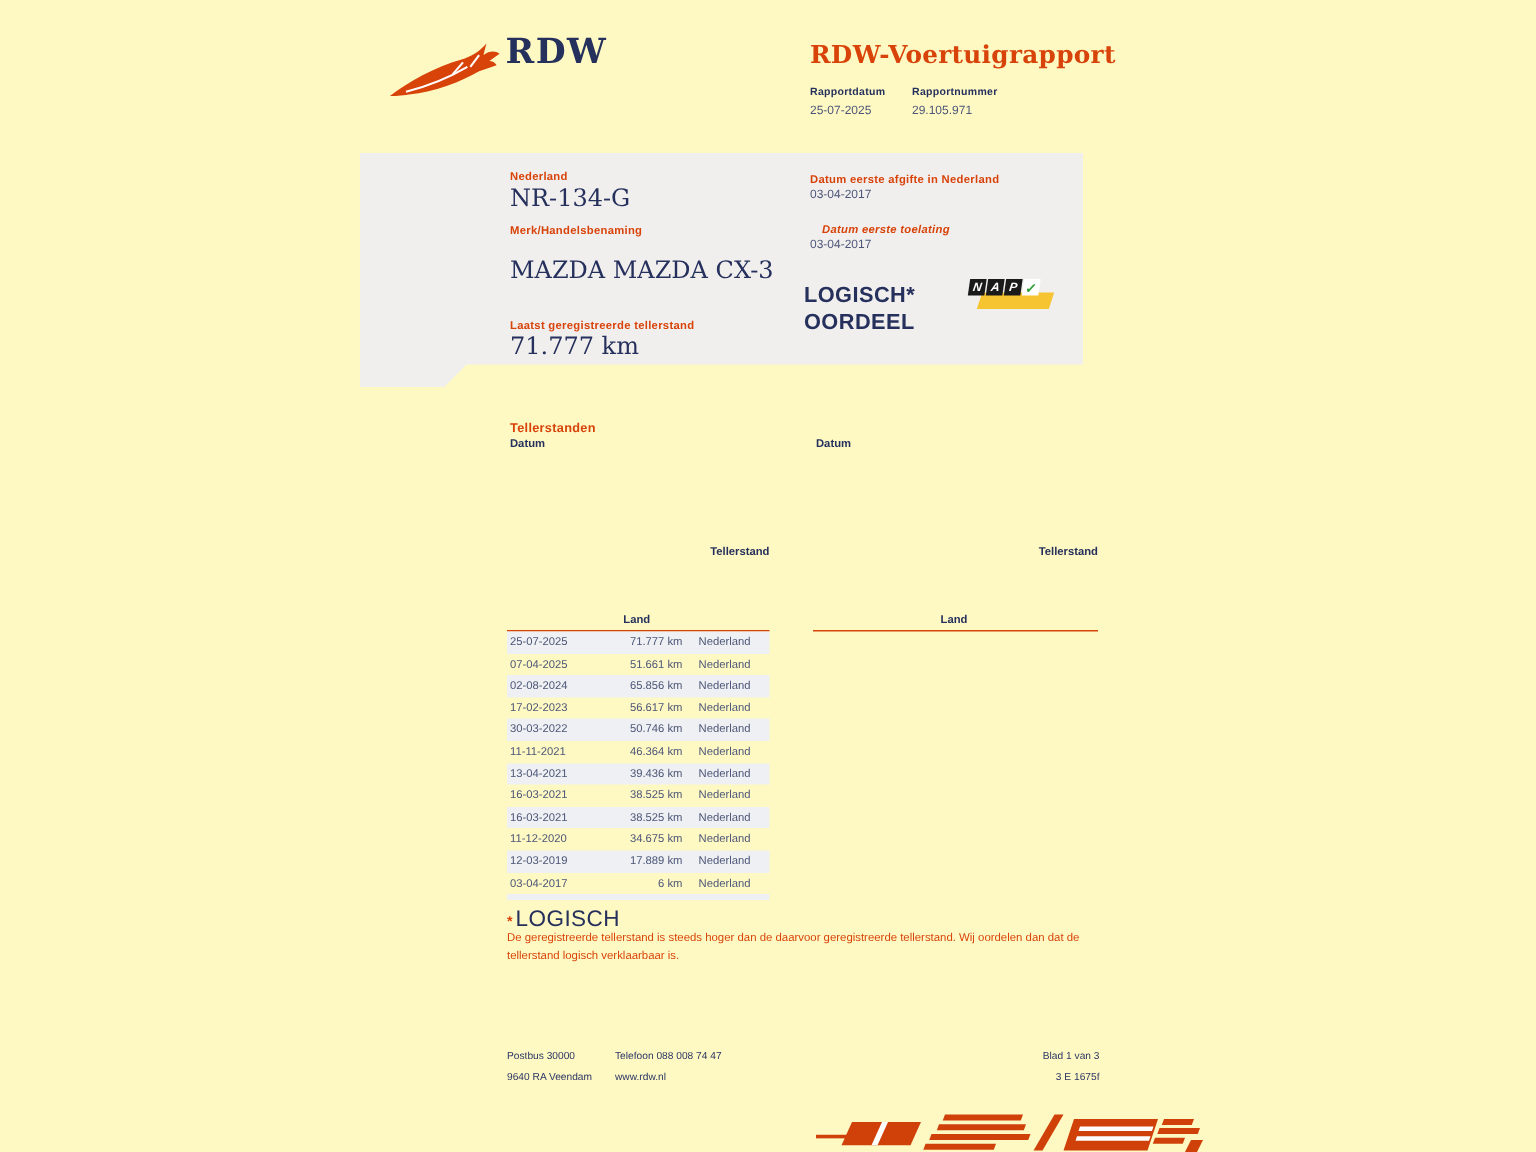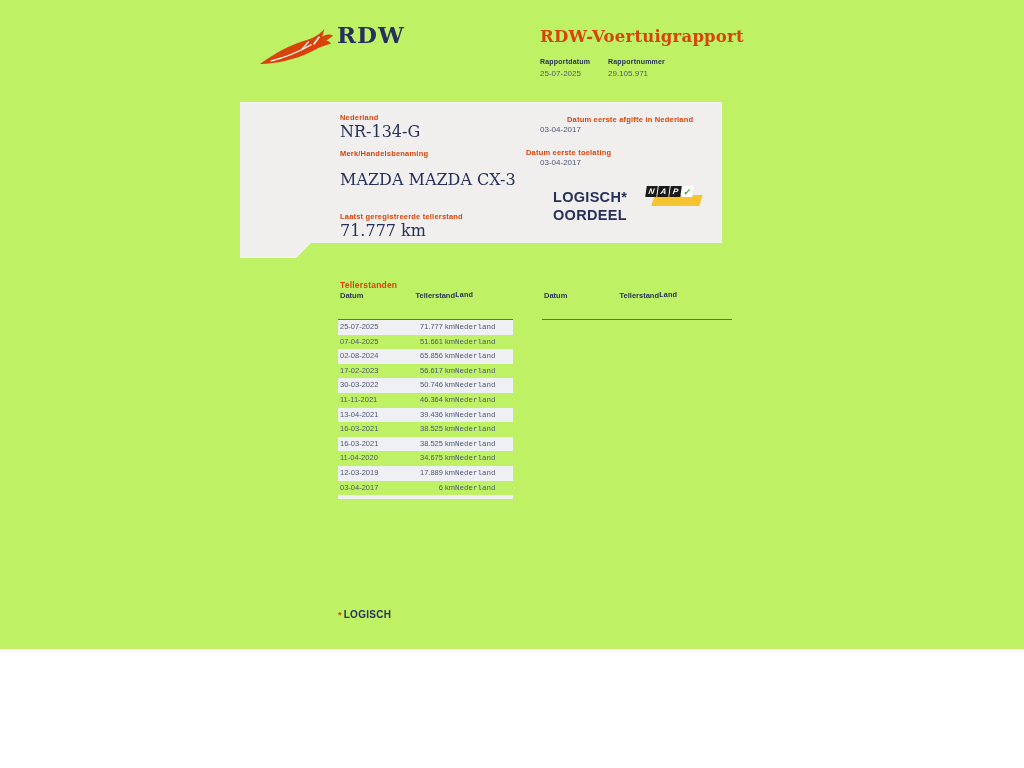--- a/index.html
+++ b/index.html
@@ -1,18 +1,18 @@
 <!DOCTYPE html>
 <html><head>
 <meta charset="utf-8">
 <style>
   * { margin:0; padding:0; box-sizing:border-box; }
   html,body { background:#ffffff; }
   .page {
-    position:relative; width:1024px; height:649px; background:#bef264;
+    position:relative; width:1024px; height:768px; background:#fef9c3;
     overflow:hidden; font-family:"Liberation Sans", sans-serif;
   }
   .abs { position:absolute; }
 
   
   .rdw-logotype {
     font-family:"DejaVu Serif", serif; font-size:23px; font-weight:600;
     color:#26305C; letter-spacing:1px;
   }
   .report-title {
@@ -44,32 +44,32 @@
     width:11px; height:11px; background:#1A1A1A; color:#fff;
     font-size:8px; font-weight:700; font-style:italic;
     display:flex; align-items:center; justify-content:center;
   }
   .nap-box.check { background:#fff; color:#2F9E38; font-size:9px; font-style:normal; }
 
   
   .section-title { font-size:8.5px; font-weight:700; color:#D8430A; letter-spacing:.2px; }
   .otable { position:absolute; }
   .otable .thead {
-    display:flex; padding-bottom:19px; border-bottom:1.5px solid #D8430A;
-    font-size:7.5px; font-weight:700; color:#26305C;
+    display:flex; padding-bottom:3px; border-bottom:1.5px solid #D8430A;
+    font-size:7.5px; font-weight:700; color:#26305C;flex-direction:column;
   }
   .trow { display:flex; height:14.6px; line-height:14.6px; font-size:7.5px; color:#4D5678; }
   .trow:nth-child(odd) { background:#EEF0F3; }
   .c0 { flex:0 0 72px; text-align:left; padding-left:2px; }
   .c1 { flex:0 0 45px; text-align:right; }
-  .c2 { flex:1; text-align:left; padding-right:2px;font-family:Liberation Mono, monospace; }
+  .c2 { flex:1; text-align:center; padding-right:2px; }
   .tail-stripe { height:4px; background:#EEF0F3; }
 
   
-  .footnote-title { font-size:10px; font-weight:700; color:#26305C; letter-spacing:.3px; }
+  .footnote-title { font-size:15px; font-weight:400; color:#26305C; letter-spacing:.3px; }
   .footnote-marker { color:#D8430A; font-weight:800; font-size:9.5px; margin-right:2px; }
   .footnote-text { font-size:7.6px; line-height:12px; color:#D8430A; }
 
   
   .foot { font-size:6.8px; color:#2B3564; line-height:1; }
   .foot div { margin-bottom:7px; }
   .foot-right { text-align:right; }
 </style>
 <title>RDW-Voertuigrapport</title></head>
 <body>
@@ -96,27 +96,27 @@
   <div class="abs panel">
     <div class="abs field-label" style="left:100px; top:11px;">Nederland</div>
     <div class="abs field-value-serif" style="left:100px; top:20px;">NR-134-G</div>
 
     <div class="abs field-label" style="left:100px; top:47px;">Merk/Handelsbenaming</div>
     <div class="abs field-value-serif" style="left:100px; top:68px;">MAZDA MAZDA CX-3</div>
 
     <div class="abs field-label" style="left:100px; top:110px;">Laatst geregistreerde tellerstand</div>
     <div class="abs field-value-serif" style="left:100px; top:119px;">71.777 km</div>
 
-    <div class="abs field-label" style="left:300px; top:13px;margin-left:27px;">Datum eerste afgifte in Nederland</div>
+    <div class="abs field-label" style="left:300px; top:13px;">Datum eerste afgifte in Nederland</div>
     <div class="abs field-value-sans" style="left:300px; top:23px;">03-04-2017</div>
 
-    <div class="abs field-label" style="left:286px; top:46px;">Datum eerste toelating</div>
+    <div class="abs field-label" style="left:308px; top:46px;font-style:italic;">Datum eerste toelating</div>
     <div class="abs field-value-sans" style="left:300px; top:56px;">03-04-2017</div>
 
-    <div class="abs verdict" style="left:313px; top:86px;">
+    <div class="abs verdict" style="left:296px; top:86px;">
       <div>LOGISCH*</div>
       <div>OORDEEL</div>
     </div>
 
     <div class="abs nap" style="left:406px; top:84px;">
       <div class="nap-yellow"></div>
       <div class="nap-boxes">
         <div class="nap-box">N</div>
         <div class="nap-box">A</div>
         <div class="nap-box">P</div>
@@ -174,21 +174,21 @@
           <span class="c0">16-03-2021</span>
           <span class="c1">38.525 km</span>
           <span class="c2">Nederland</span>
         </div>
         <div class="trow">
           <span class="c0">16-03-2021</span>
           <span class="c1">38.525 km</span>
           <span class="c2">Nederland</span>
         </div>
         <div class="trow">
-          <span class="c0">11-04-2020</span>
+          <span class="c0">11-12-2020</span>
           <span class="c1">34.675 km</span>
           <span class="c2">Nederland</span>
         </div>
         <div class="trow">
           <span class="c0">12-03-2019</span>
           <span class="c1">17.889 km</span>
           <span class="c2">Nederland</span>
         </div>
         <div class="trow">
           <span class="c0">03-04-2017</span>
@@ -204,20 +204,21 @@
       <span class="c0">Datum</span>
       <span class="c1">Tellerstand</span>
       <span class="c2">Land</span>
     </div>
     <div id="right-rows"></div>
   </div>
 
   <div class="abs" style="left:338px; top:604px;">
     <span class="footnote-marker">*</span><span class="footnote-title">LOGISCH</span>
   </div>
+  <div class="abs footnote-text" style="left:338px; top:619px; width:398px;">De geregistreerde tellerstand is steeds hoger dan de daarvoor geregistreerde tellerstand. Wij oordelen dan dat de tellerstand logisch verklaarbaar is.</div>
 
   <div class="abs foot" style="left:338px; top:702px;">
     <div>Postbus 30000</div>
     <div>9640 RA Veendam</div>
   </div>
   <div class="abs foot" style="left:410px; top:702px;">
     <div>Telefoon 088 008 74 47</div>
     <div>www.rdw.nl</div>
   </div>
   <div class="abs foot foot-right" style="left:640px; top:702px; width:93px;">

